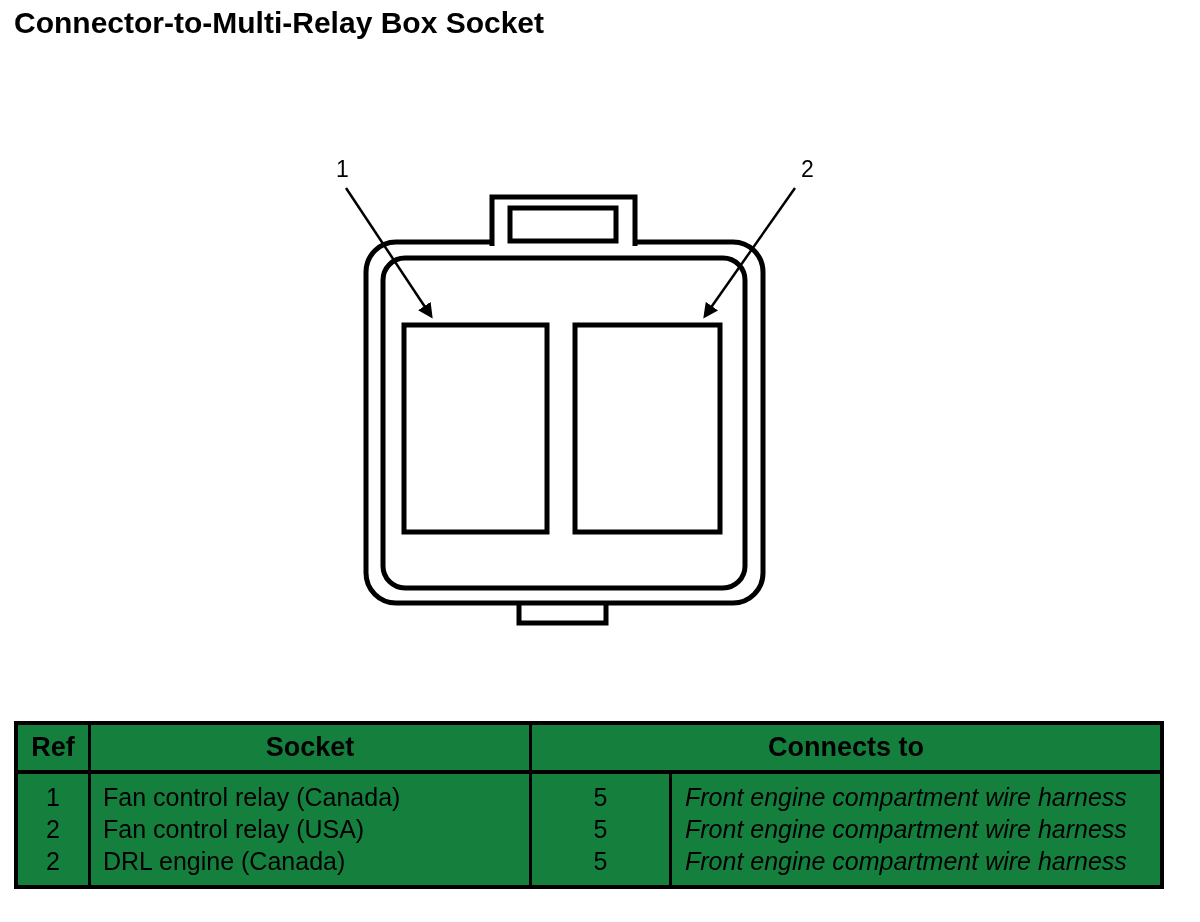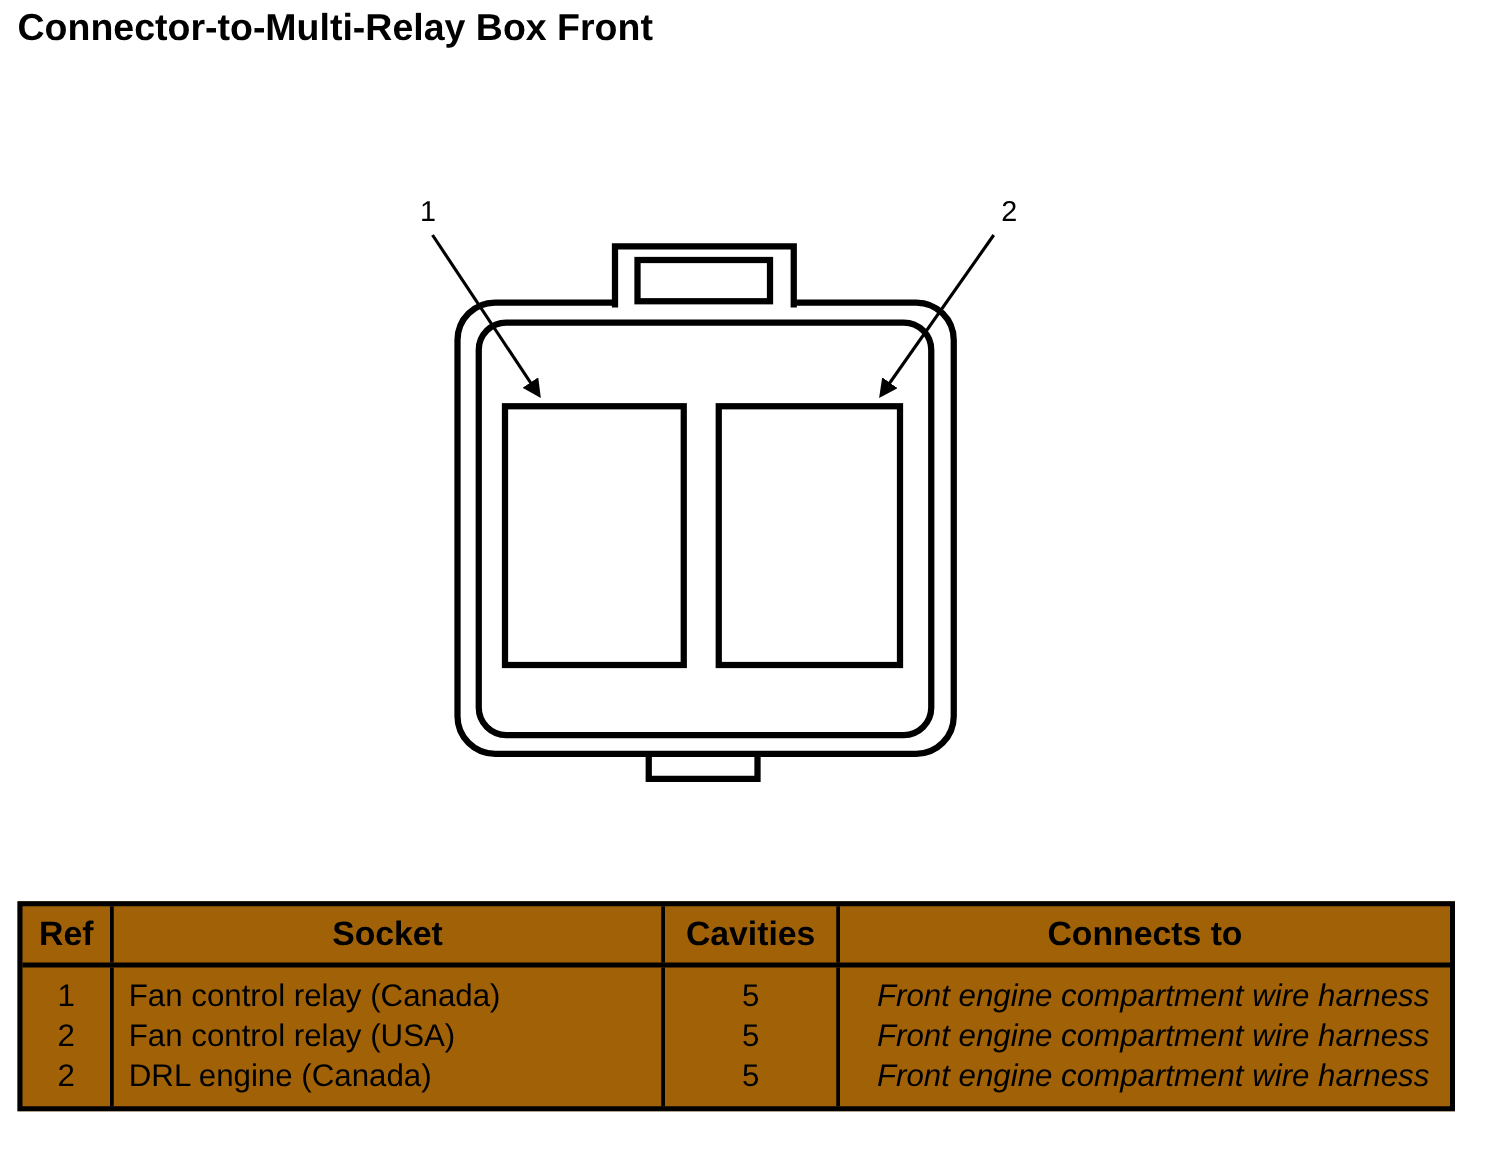--- a/index.html
+++ b/index.html
@@ -44,21 +44,21 @@
   .index-table {
     position: absolute;
     left: 14px;
     top: 721px;
     width: 1150px;
     height: 168px;
     border: 4px solid #000000;
     box-sizing: border-box;
     display: flex;
     flex-direction: column;
-    background: #a16207;
+    background: #15803d;
   }
   .thead {
     display: flex;
     flex: 0 0 45px;
     border-bottom: 4px solid #000000;
     box-sizing: content-box;
   }
   .tbody {
     flex: 1;
     display: flex;
@@ -73,32 +73,32 @@
   }
   .td {
     box-sizing: border-box;
     padding-top: 7px;
     font-size: 25px;
     line-height: 32px;
   }
   .c-ref      { width: 73px;  border-right: 3px solid #000000; }
   .c-socket   { width: 441px; border-right: 3px solid #000000; }
   .c-cavities { width: 140px; border-right: 3px solid #000000; }
-  .c-connects { flex: 1; text-align: center; }
+  .c-connects { flex: 1; }
   .td.c-ref, .td.c-cavities { text-align: center; }
   .td.c-socket   { padding-left: 12px; }
   .td.c-connects { padding-left: 13px; font-style: italic; }
   .cell-line { white-space: nowrap; }
 </style>
 </head>
 <body>
 
 <div class="canvas">
 
-  <div class="page-title">Connector-to-Multi-Relay Box Front</div>
+  <div class="page-title">Connector-to-Multi-Relay Box Socket</div>
 
   <svg class="diagram-svg" width="1200" height="700" viewBox="0 0 1200 700">
     <defs>
       <marker id="arrowhead" viewBox="0 0 10 10" refX="8" refY="5" markerWidth="6" markerHeight="6" orient="auto-start-reverse">
         <path d="M0,0 L10,5 L0,10 Z" fill="#000000"></path>
       </marker>
     </defs>
 
     <rect class="outline" x="366" y="242" width="397" height="361" rx="30"></rect>
     <rect class="outline" x="383" y="258" width="362" height="330" rx="22"></rect>
@@ -117,21 +117,20 @@
     <line class="thin" x1="346" y1="188" x2="431" y2="316" marker-end="url(#arrowhead)"></line>
 
     <text x="801" y="177">2</text>
     <line class="thin" x1="795" y1="188" x2="705" y2="316" marker-end="url(#arrowhead)"></line>
   </svg>
 
   <div class="index-table">
     <div class="thead">
       <div class="th c-ref">Ref</div>
       <div class="th c-socket">Socket</div>
-      <div class="th c-cavities">Cavities</div>
       <div class="th c-connects">Connects to</div>
     </div>
     <div class="tbody">
       <div class="td c-ref">
         <div class="cell-line">1</div>
         <div class="cell-line">2</div>
         <div class="cell-line">2</div>
       </div>
       <div class="td c-socket">
         <div class="cell-line">Fan control relay (Canada)</div>

